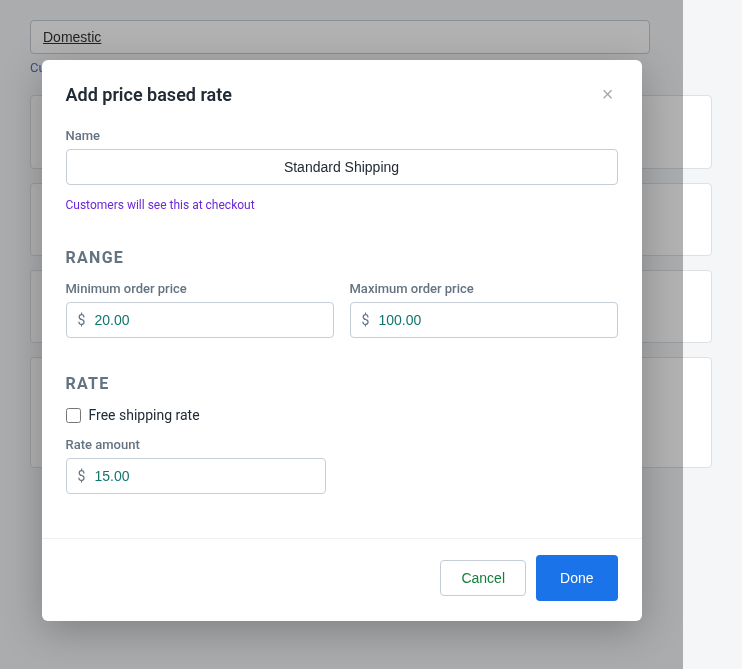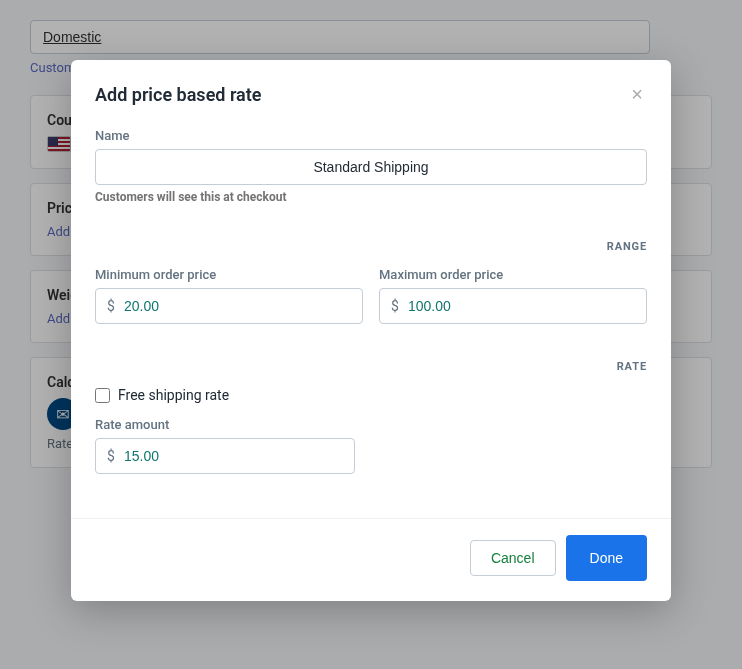--- a/index.html
+++ b/index.html
@@ -106,21 +106,21 @@
 
     .usps-eagle {
       color: #fff;
       font-size: 16px;
     }
 
     
     .overlay {
       position: absolute;
       top: 0; left: 0;
-      width: 742px;
+      width: 683px;
       height: 669px;
       background: rgba(0,0,0,0.3);
       display: flex;
       align-items: flex-start;
       justify-content: center;
       padding-top: 60px;
     }
 
     
     .modal {
@@ -178,34 +178,32 @@
       border: 1px solid #c4cdd6;
       border-radius: 4px;
       font-size: 14px;
       color: #212b36;
       outline: none;
       text-align: center;
     }
 
     .form-hint {
       font-size: 12px;
-      color: #737373;
-      margin-top: 5px;
-      font-weight: bold;
+      color: #6d28d9;
+      margin-top: 13px;
     }
 
     .section-heading {
-      font-size: 11px;
+      font-size: 16px;
       font-weight: 700;
       color: #637381;
       letter-spacing: 0.08em;
       text-transform: uppercase;
       margin-bottom: 14px;
       margin-top: 36px;
-      text-align: right;
     }
 
     .range-row {
       display: flex;
       gap: 16px;
       margin-bottom: 0;
     }
 
     .range-col {
       flex: 1;

